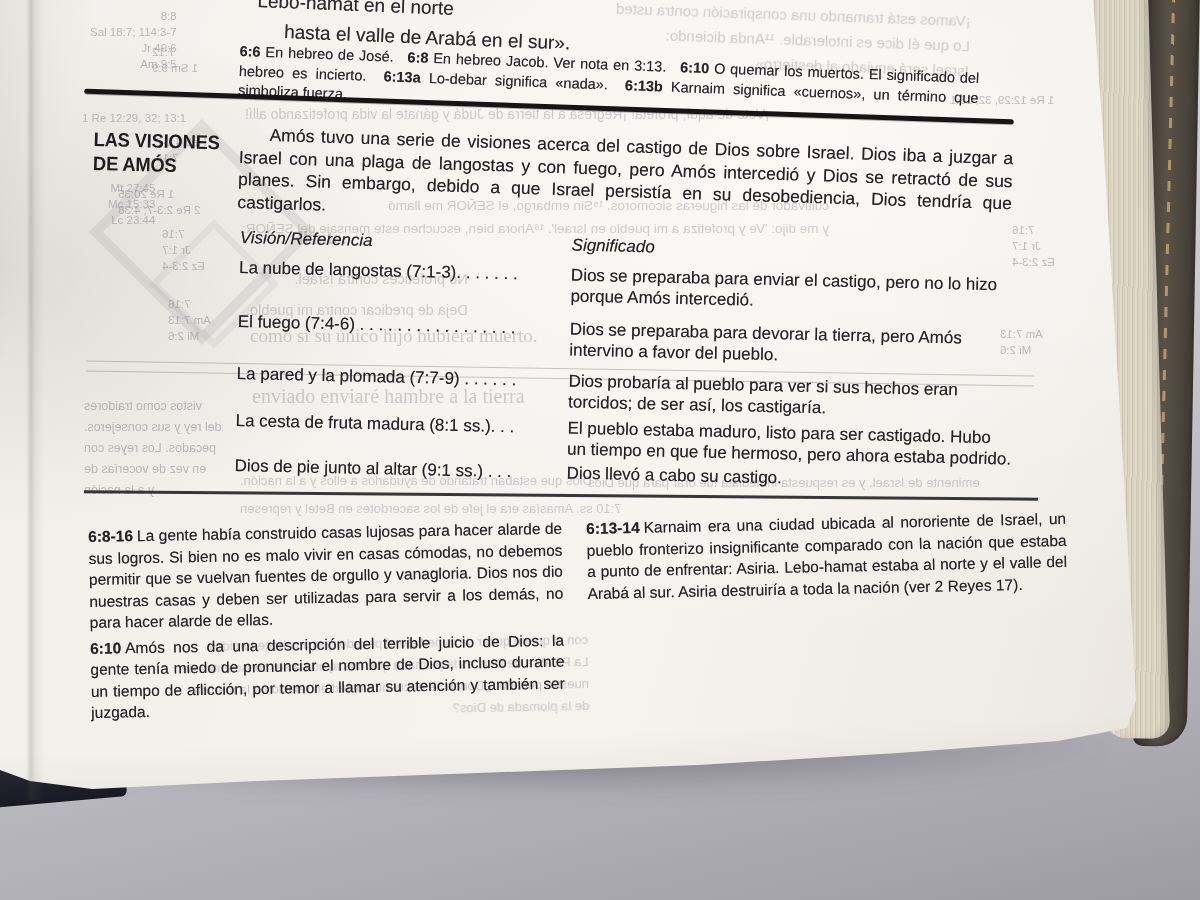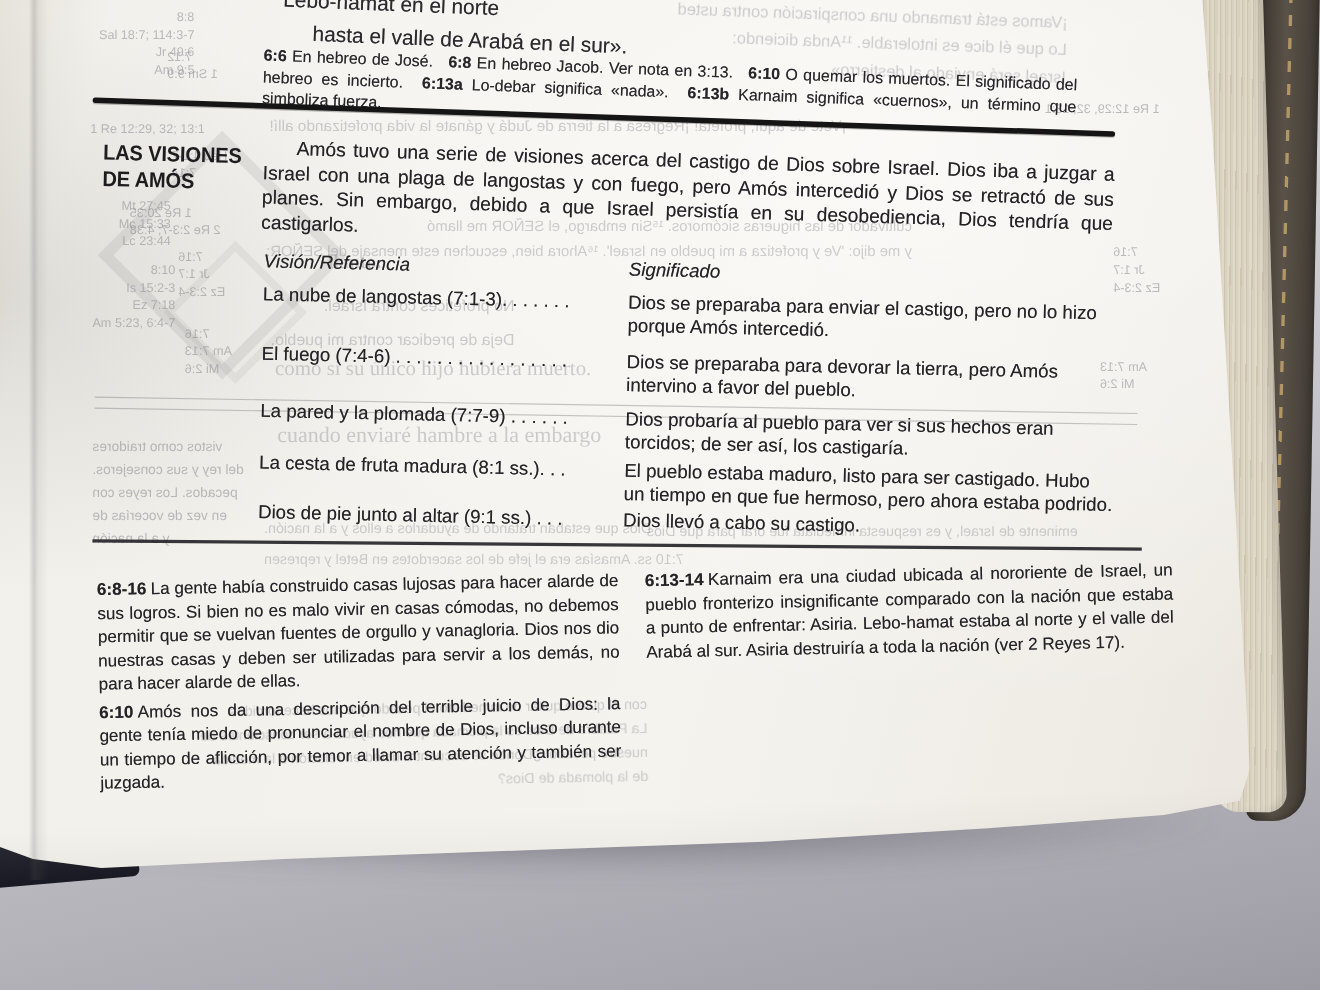--- a/index.html
+++ b/index.html
@@ -127,21 +127,21 @@
   <div class="ghost g1 mir">¡Vamos está tramando una conspiración contra usted
 Lo que él dice es intolerable. ¹¹Anda diciendo:
 Israel será enviado al destierro».</div>
   <div class="ghost g2 mir">—¡Vete de aquí, profeta! ¡Regresa a la tierra de Judá y gánate la vida profetizando allí!</div>
   <div class="ghost g3 mir">cultivador de las higueras sicómoros. ¹⁵Sin embargo, el SEÑOR me llamó
 y me dijo: 'Ve y profetiza a mi pueblo en Israel'. ¹⁶Ahora bien, escuchen este mensaje del SEÑOR:</div>
   <div class="ghost g4 serifg">llanto.</div>
   <div class="ghost g5 mir">No profetices contra Israel.
 Deja de predicar contra mi pueblo.</div>
   <div class="ghost g7 serifg">como si su único hijo hubiera muerto.</div>
-  <div class="ghost g8 serifg">cuando enviaré hambre a la embargo</div>
+  <div class="ghost g8 serifg">enviado enviaré hambre a la tierra</div>
   <div class="ghost g9 mir">Dios que estaban tratando de ayudarlos a ellos y a la nación.</div>
   <div class="ghost g10 mir">7:10 ss. Amasías era el jefe de los sacerdotes en Betel y represen</div>
   <div class="ghost g11 mir">eminente de Israel, y es respuesta inmediata fue orar para que Dios</div>
   <div class="ghost g12">con él quiere quitar de inmediato el pecado que nos hace torcidos
 La Palabra de Dios es la plomada que nos ayuda a ser conscientes de
 nuestro pecado. ¿Dónde se encuentra usted en relación a la medida
 de la plomada de Dios?</div>
 
   <div class="mref mL1">8:8
 Sal 18:7; 114:3-7
@@ -150,24 +150,20 @@
   <div class="mref mL2 mir">7:12
 1 Sm 9:9</div>
   <div class="mref mL3">1 Re 12:29, 32; 13:1</div>
   <div class="mref mL4 mir">Heb 4:1-7
 7:14</div>
   <div class="mref mL5">Mt 27:45
 Mc 15:33
 Lc 23:44</div>
   <div class="mref mL6 mir">1 Re 20:35
 2 Re 2:3-7; 4:38</div>
-  <div class="mref mL7">8:10
-Is 15:2-3
-Ez 7:18
-Am 5:23, 6:4-7</div>
   <div class="mref mL8 mir">7:16
 Jr 1:7
 Ez 2:3-4</div>
   <div class="mref mL9 mir">7:16
 Am 7:13
 Mi 2:6</div>
   <div class="mref mLG mir">vistos como traidores
 del rey y sus consejeros.
 pecados. Los reyes con
 en vez de vocerías de

